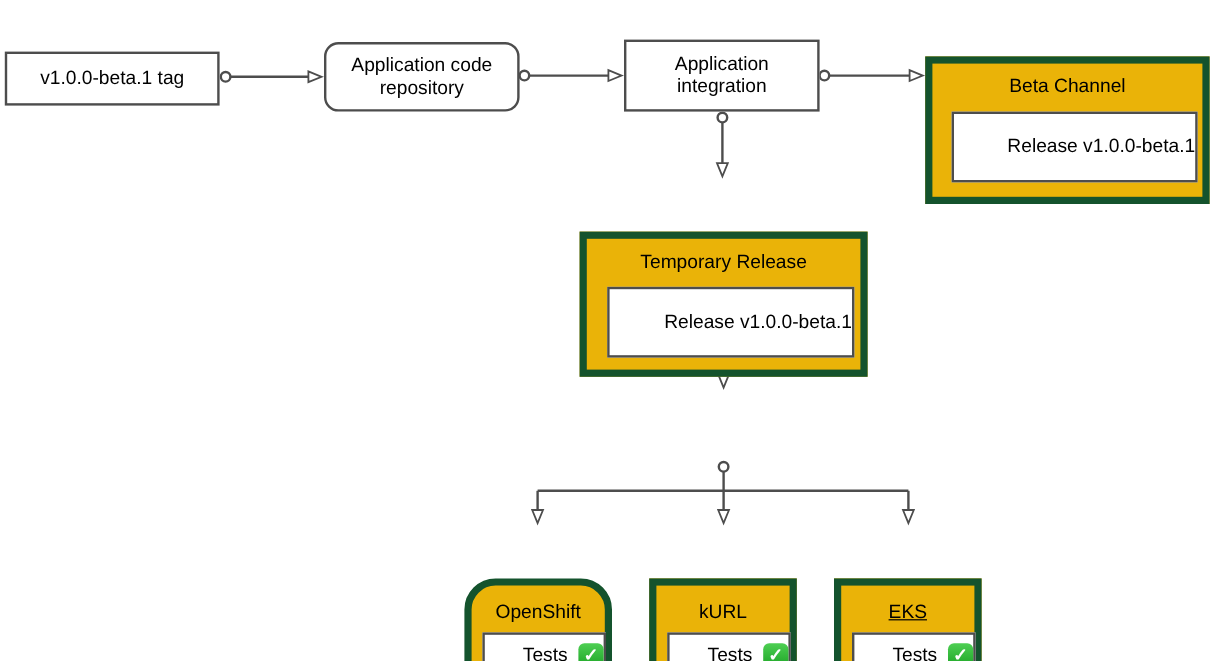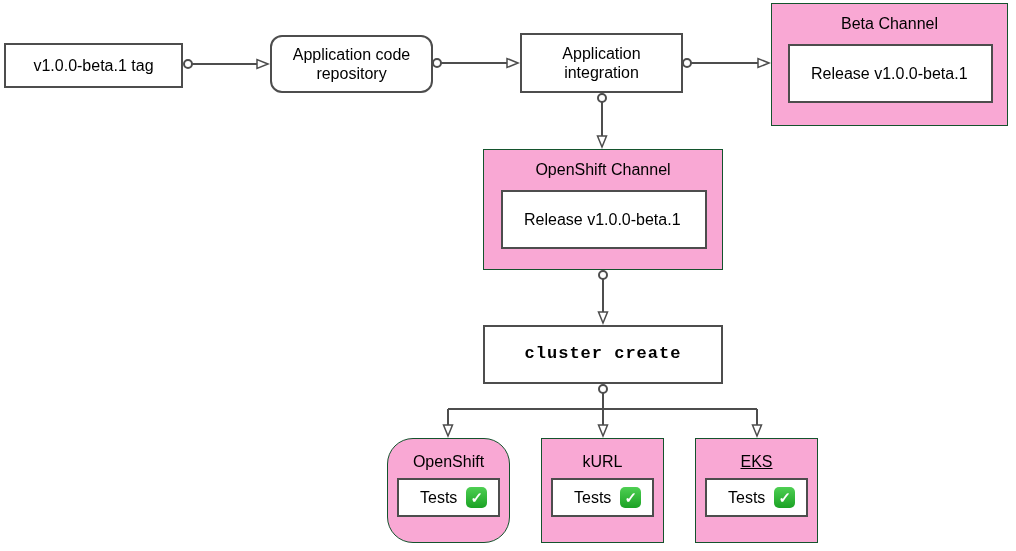--- a/index.html
+++ b/index.html
@@ -21,39 +21,39 @@
     box-sizing: border-box;
     display: flex;
     align-items: center;
     justify-content: center;
     text-align: center;
     font-size: 16px;
     line-height: 1.2;
   }
   .group {
     position: absolute;
-    border: 1px solid #14532d;
-    background: #f9a8d4;
+    border: 6px solid #14532d;
+    background: #eab308;
     box-sizing: border-box;
+    margin-top: 44px;
   }
   .group-title {
     text-align: center;
     font-size: 16px;
     margin-top: 11px;
   }
   .inner-box {
     position: absolute;
     border: 2px solid #4d4d4d;
     background: #ffffff;
     box-sizing: border-box;
     display: flex;
     align-items: center;
-    justify-content: flex-start;
+    justify-content: flex-end;
     font-size: 16px;
-    padding-left: 21px;
   }
 
   .node-tag     { left: 4px;   top: 43px;  width: 179px; height: 45px; }
   .node-repo    { left: 270px; top: 35px;  width: 163px; height: 58px; padding: 0 8px; border-radius: 12px; }
   .node-ci      { left: 520px; top: 33px;  width: 163px; height: 60px; padding: 0 14px; }
 
   .group-beta   { left: 771px; top: 3px;   width: 237px; height: 123px; }
   .group-beta .inner-box { left: 16px; top: 40px; width: 205px; height: 59px; }
 
   .group-temp   { left: 483px; top: 149px; width: 240px; height: 121px; }
@@ -155,29 +155,26 @@
   </div>
 
   <div class="group group-beta">
     <div class="group-title">Beta Channel</div>
     <div class="inner-box">
       <span>Release v1.0.0-beta.1</span>
     </div>
   </div>
 
   <div class="group group-temp">
-    <div class="group-title">OpenShift Channel</div>
+    <div class="group-title">Temporary Release</div>
     <div class="inner-box">
       <span>Release v1.0.0-beta.1</span>
     </div>
   </div>
 
-  <div class="node node-cluster">
-    <span>cluster create</span>
-  </div>
 
   <div class="group platform platform-openshift">
     <div class="group-title">OpenShift</div>
     <div class="inner-box">
       <span>Tests</span>
       <span class="check-icon">✓</span>
     </div>
   </div>
 
   <div class="group platform platform-kurl">

